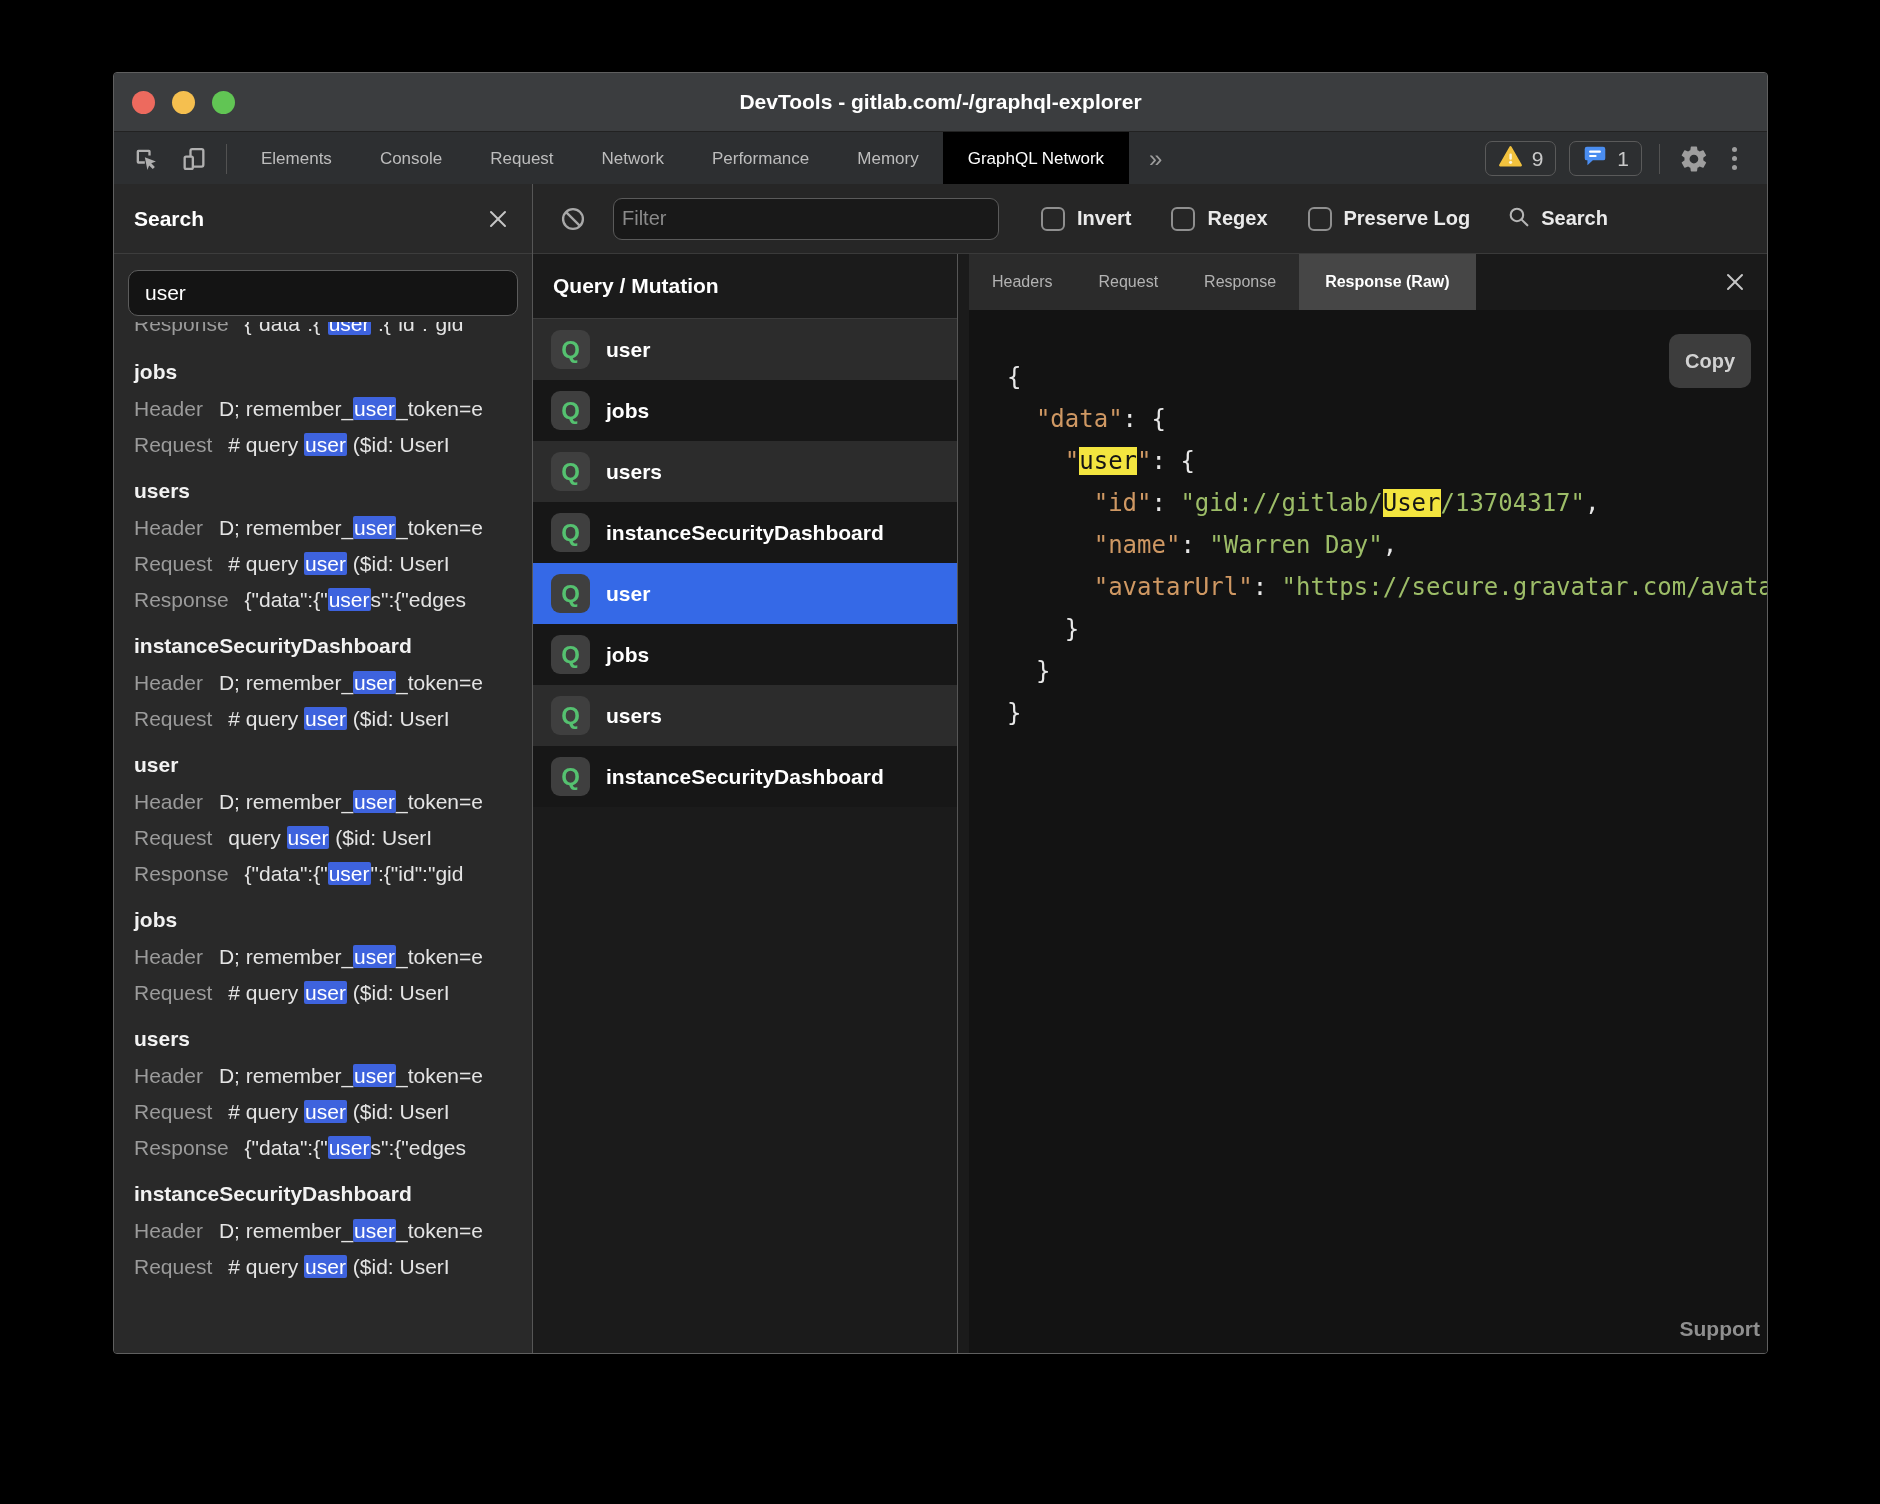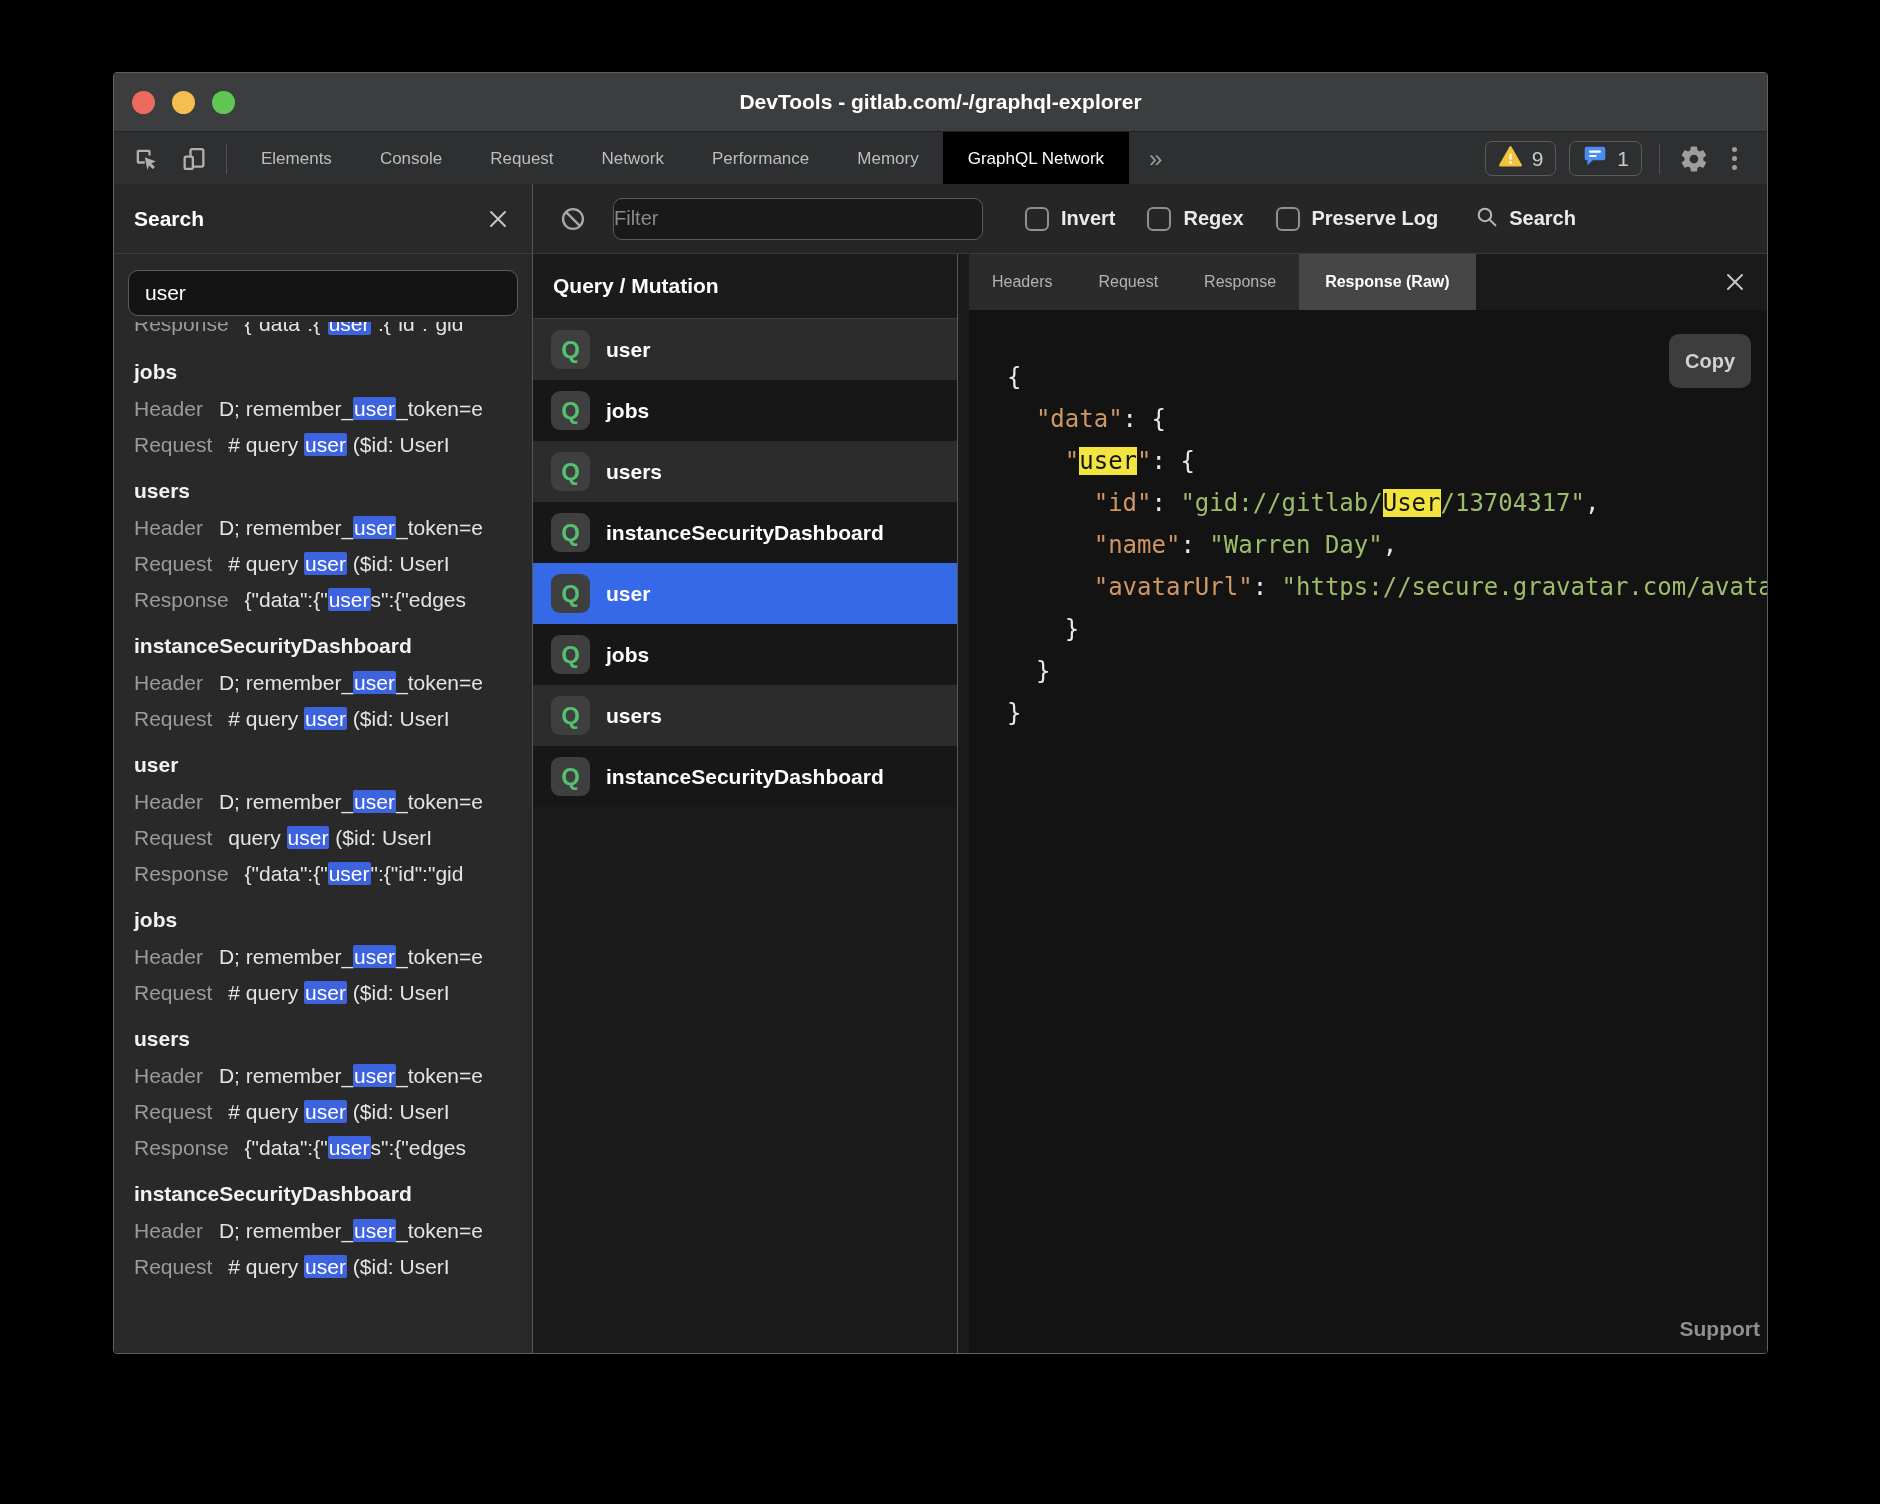--- a/index.html
+++ b/index.html
@@ -43,23 +43,23 @@
   .partial-wrap .result-line{transform:translateY(-16px);}
   .result-group-title{color:#f2f2f2;font-weight:bold;font-size:21px;line-height:38px;margin-top:9px;}
   .result-line{font-size:21px;line-height:36px;color:#e4e4e4;}
   .result-label{color:#9b9b9b;margin-right:16px;}
   .hl{background:#3e63de;color:#fff;border-radius:2px;padding:0 1px;}
 
   
   .right-region{flex:1;display:flex;flex-direction:column;background:#1b1b1b;min-width:0;}
   .filterbar{height:69px;min-height:69px;background:#262626;border-bottom:1px solid #3a3a3a;display:flex;align-items:center;padding:0 24px;}
   .filter-input{width:368px;height:40px;margin-left:24px;background:#191919;border:1.5px solid #5a5a5a;border-radius:9px;
-    color:#e8e8e8;font-size:20px;padding:0 0;outline:none;font-family:inherit;}
+    color:#e8e8e8;font-size:20px;padding:0 8px;outline:none;font-family:inherit;}
   .filter-input::placeholder{color:#8a8a8a;}
-  .cbwrap{display:flex;align-items:center;gap:32px;margin-left:42px;}
+  .cbwrap{display:flex;align-items:center;gap:40px;margin-left:42px;}
   .cb-group{display:flex;align-items:center;gap:12px;color:#eaeaea;font-size:20px;font-weight:600;}
   .cbox{width:20px;height:20px;border:2px solid #8f8f8f;border-radius:6px;background:transparent;}
   .searchlbl{display:flex;align-items:center;gap:10px;margin-left:36px;color:#eaeaea;font-size:20px;font-weight:600;}
 
   .lower{flex:1;display:flex;min-height:0;gap:11px;}
 
   
   .query-panel{width:425px;min-width:425px;background:#1b1b1b;border-right:1px solid #565656;display:flex;flex-direction:column;box-sizing:border-box;}
   .qp-header{height:64px;min-height:64px;display:flex;align-items:center;padding-left:20px;color:#fff;font-weight:bold;font-size:21px;border-bottom:1px solid #3c3c3c;}
   .query-row{height:61px;min-height:61px;display:flex;align-items:center;padding-left:18px;gap:16px;}

